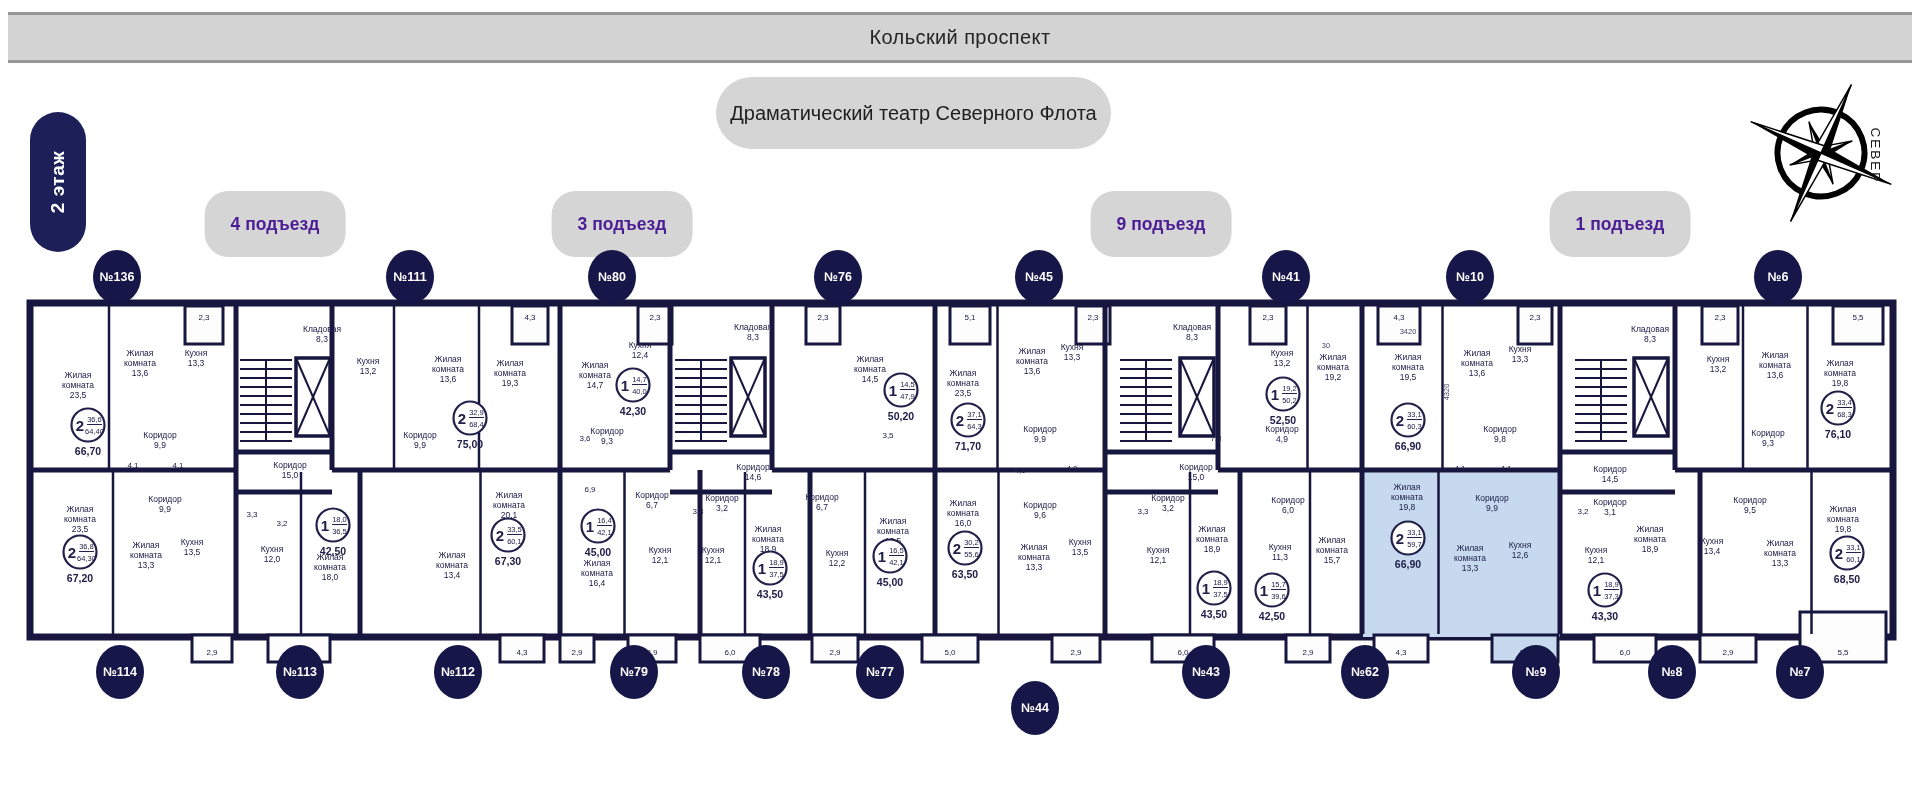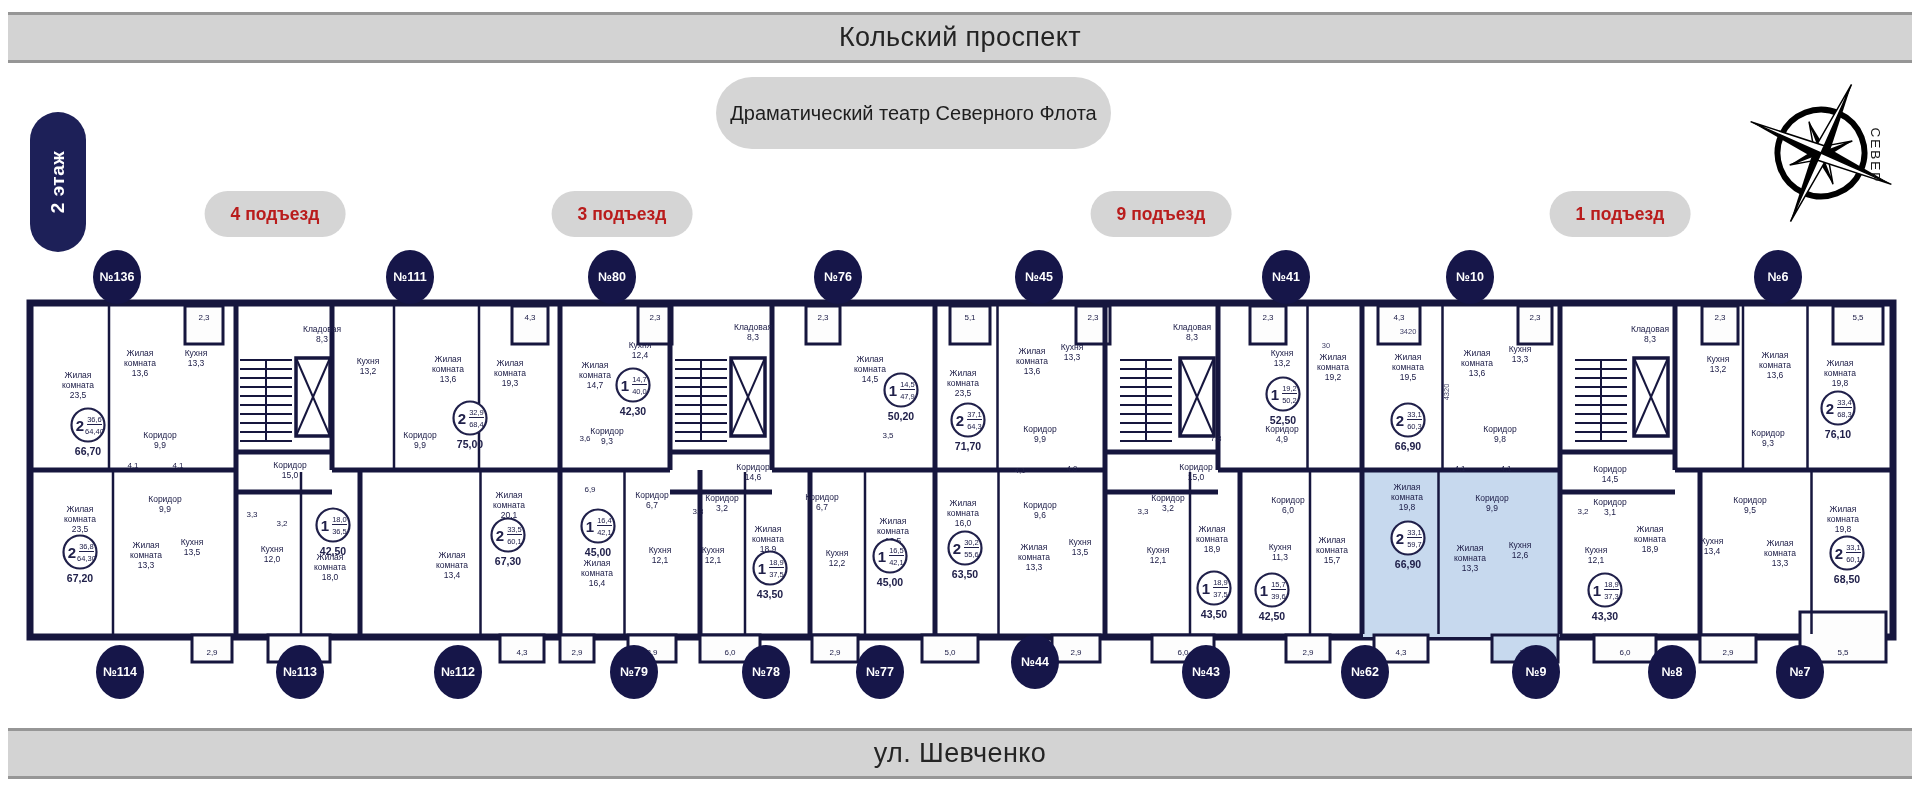--- a/index.html
+++ b/index.html
@@ -1,30 +1,30 @@
 <!DOCTYPE html>
 <html><head>
 <meta charset="utf-8">
 <style>
   html,body{margin:0;padding:0;background:#fff;font-family:"Liberation Sans",sans-serif;}
   .page{position:relative;width:1920px;height:794px;background:#fff;overflow:hidden;}
   .street{position:absolute;left:8px;right:8px;height:45px;background:#d3d3d3;
     border-top:3px solid #969696;border-bottom:3px solid #969696;
     display:flex;align-items:center;justify-content:center;
-    font-size:27px;color:#242424;font-weight:500;letter-spacing:.4px;}
+    font-size:20px;color:#242424;font-weight:500;letter-spacing:.4px;}
   .street-top{top:12px;}
   .street-bottom{top:728px;}
   .landmark{position:absolute;left:716px;top:77px;width:395px;height:72px;background:#d5d5d5;
     border-radius:38px;display:flex;align-items:center;justify-content:center;
     font-size:20px;color:#1e1e1e;font-weight:500;}
   .floor{position:absolute;left:30px;top:112px;width:56px;height:140px;background:#1d2058;
     border-radius:28px;color:#fff;display:flex;align-items:center;justify-content:center;}
   .floor span{transform:rotate(-90deg);white-space:nowrap;font-weight:bold;font-size:19px;letter-spacing:.5px;}
-  .pill{position:absolute;top:191px;height:46px;padding:0 26px;background:#d5d5d5;border-radius:24px;
-    display:flex;align-items:center;font-weight:bold;font-size:17.5px;color:#b91c1c;
+  .pill{position:absolute;top:191px;height:46px;padding:10px 26px;background:#d5d5d5;border-radius:24px;
+    display:flex;align-items:center;font-weight:bold;font-size:17.5px;color:#4c1d95;
     transform:translateX(-50%);white-space:nowrap;}
   .badge{position:absolute;width:48px;height:54px;background:#161649;border-radius:50%;color:#fff;
     display:flex;align-items:center;justify-content:center;font-size:12.5px;font-weight:bold;
     transform:translate(-50%,-50%);cursor:pointer;}
   .compass{position:absolute;left:1742px;top:72px;width:158px;height:162px;}
   .compass-label{position:absolute;right:-4px;top:76px;transform:rotate(90deg);transform-origin:center;
     font-size:13.5px;letter-spacing:2px;color:#161616;font-weight:500;}
   #plan{position:absolute;left:0;top:0;}
 </style>
 </head>
@@ -505,25 +505,22 @@
       <div class="badge" style="left: 1039px; top: 277px;">№45</div>
       <div class="badge" style="left: 1286px; top: 277px;">№41</div>
       <div class="badge" style="left: 1470px; top: 277px;">№10</div>
       <div class="badge" style="left: 1778px; top: 277px;">№6</div>
       <div class="badge" style="left: 120px; top: 672px;">№114</div>
       <div class="badge" style="left: 300px; top: 672px;">№113</div>
       <div class="badge" style="left: 458px; top: 672px;">№112</div>
       <div class="badge" style="left: 634px; top: 672px;">№79</div>
       <div class="badge" style="left: 766px; top: 672px;">№78</div>
       <div class="badge" style="left: 880px; top: 672px;">№77</div>
-      <div class="badge" style="left: 1035px; top: 662px;">№44</div>
+      <div class="badge" style="left: 1035px; top: 708px;">№44</div>
       <div class="badge" style="left: 1206px; top: 672px;">№43</div>
       <div class="badge" style="left: 1365px; top: 672px;">№62</div>
       <div class="badge" style="left: 1536px; top: 672px;">№9</div>
       <div class="badge" style="left: 1672px; top: 672px;">№8</div>
       <div class="badge" style="left: 1800px; top: 672px;">№7</div>
     </div>
 
-  <div class="street street-bottom">
-    <span>ул. Шевченко</span>
-  </div>
 
 </div>
 
 </body></html>

